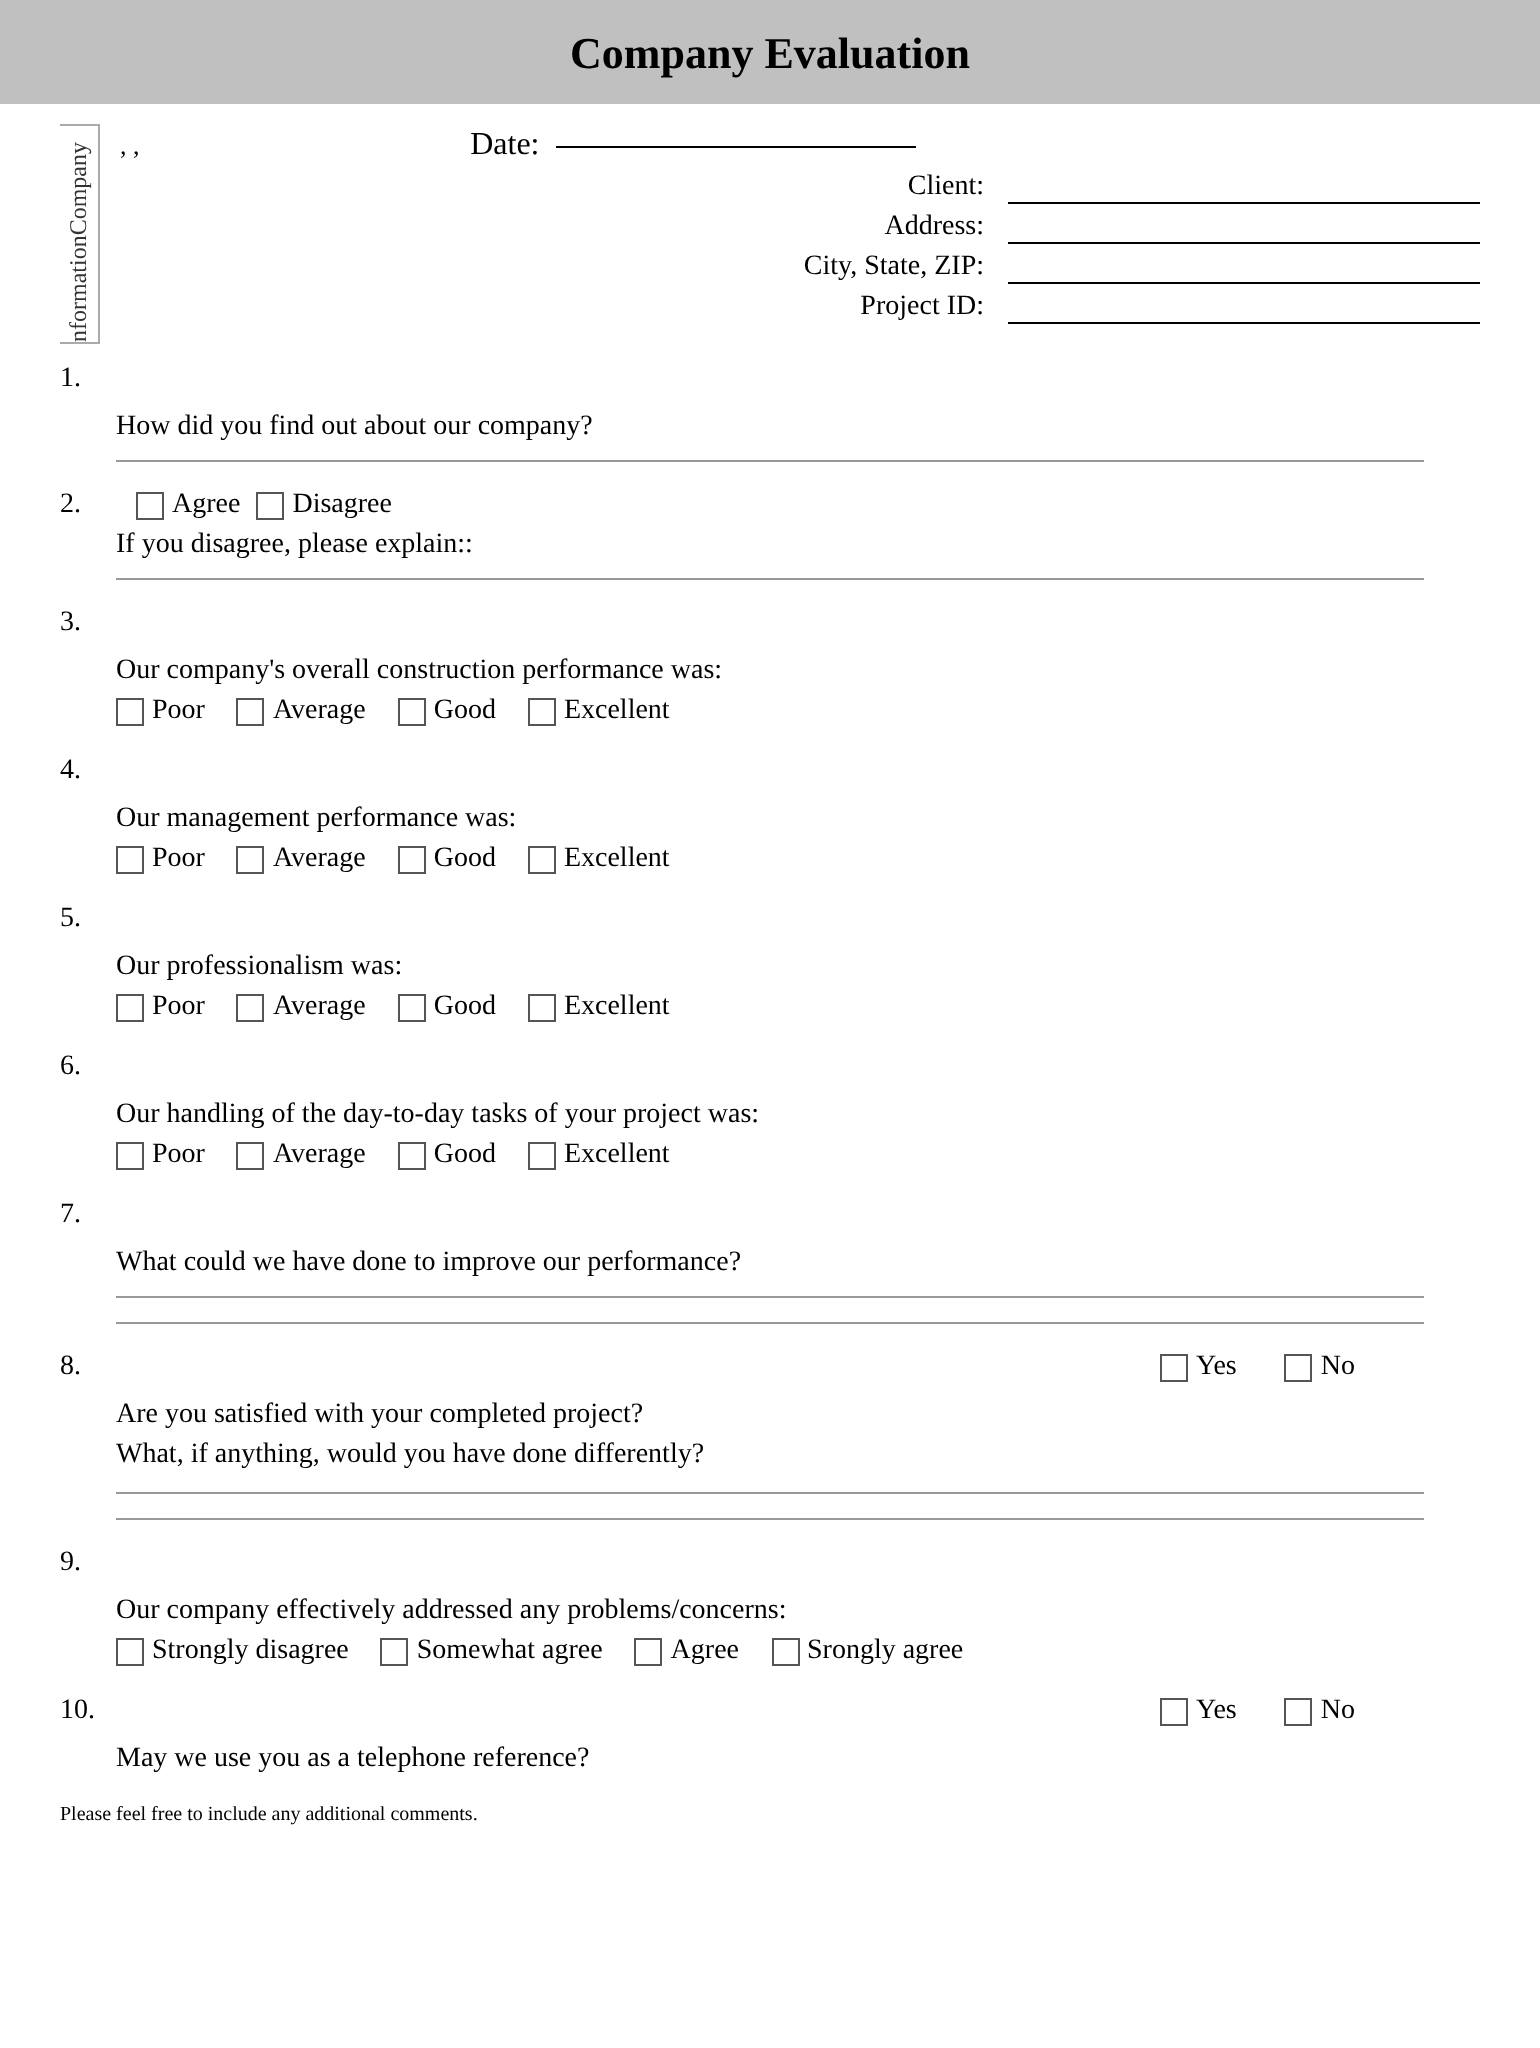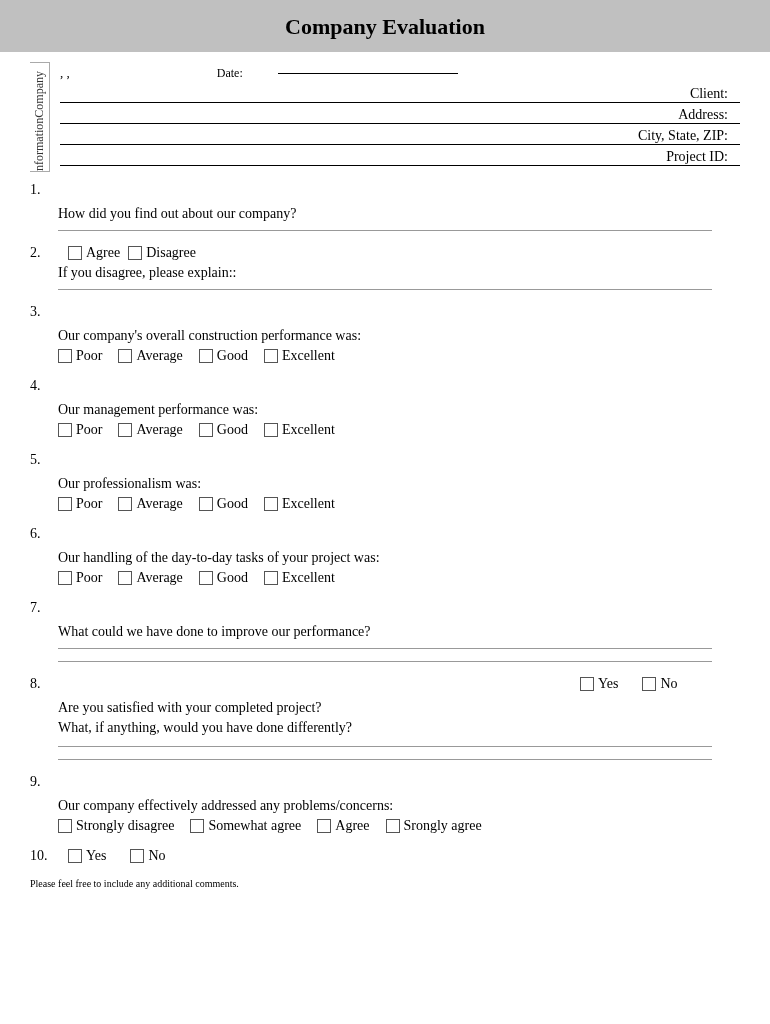--- a/index.html
+++ b/index.html
@@ -53,21 +53,21 @@
       padding-right: 2px;
     }
     .info-fields {
       flex: 1;
       display: flex;
       flex-direction: column;
       justify-content: flex-start;
     }
     .info-row {
       display: flex;
-      flex-direction: column;
+      flex-direction: row;
       margin-bottom: 4px;
     }
     .info-label-right {
       text-align: right;
       min-width: 200px;
       margin-right: 8px;
       font-size: 14px;
       padding-right: 4px;
     }
     .info-line {
@@ -151,21 +151,21 @@
 <div class="page">
 
   <div class="header">Company Evaluation</div>
 
   <div class="info-section">
     <div class="sidebar-label">nformationCompany</div>
     <div class="info-fields">
 
       <div style="display:flex; align-items:center; height:22px; margin-bottom:2px;">
         <span style="font-size:13px; margin-right:120px;">,     ,</span>
-        <span style="min-width:80px; text-align:center; font-size:12px; margin-right:8px;">Date:</span>
+        <span style="min-width:80px; text-align:right; font-size:16px; margin-right:8px;">Date:</span>
         <span style="border-bottom:1px solid #000; width:180px; display:inline-block;"></span>
       </div>
       <div class="info-row">
         <span style="flex:1;"></span>
         <span class="info-label-right">Client:</span>
         <span class="info-line"></span>
       </div>
       <div class="info-row">
         <span style="flex:1;"></span>
         <span class="info-label-right">Address:</span>
@@ -362,20 +362,21 @@
         <label class="checkbox-label">
           <span class="cb"></span>
           <span>Srongly agree</span>
         </label>
       </div>
     </div>
 
     <div class="question">
       <div class="question-row">
         <span class="q-num">10.</span>
+        <span class="q-text">May we use you as a telephone reference?</span>
         <div class="q-options-right">
           <label class="checkbox-label">
             <span class="cb"></span>
             <span>Yes</span>
           </label>
           <label class="checkbox-label" style="margin-left:16px;">
             <span class="cb"></span>
             <span>No</span>
           </label>
         </div>

